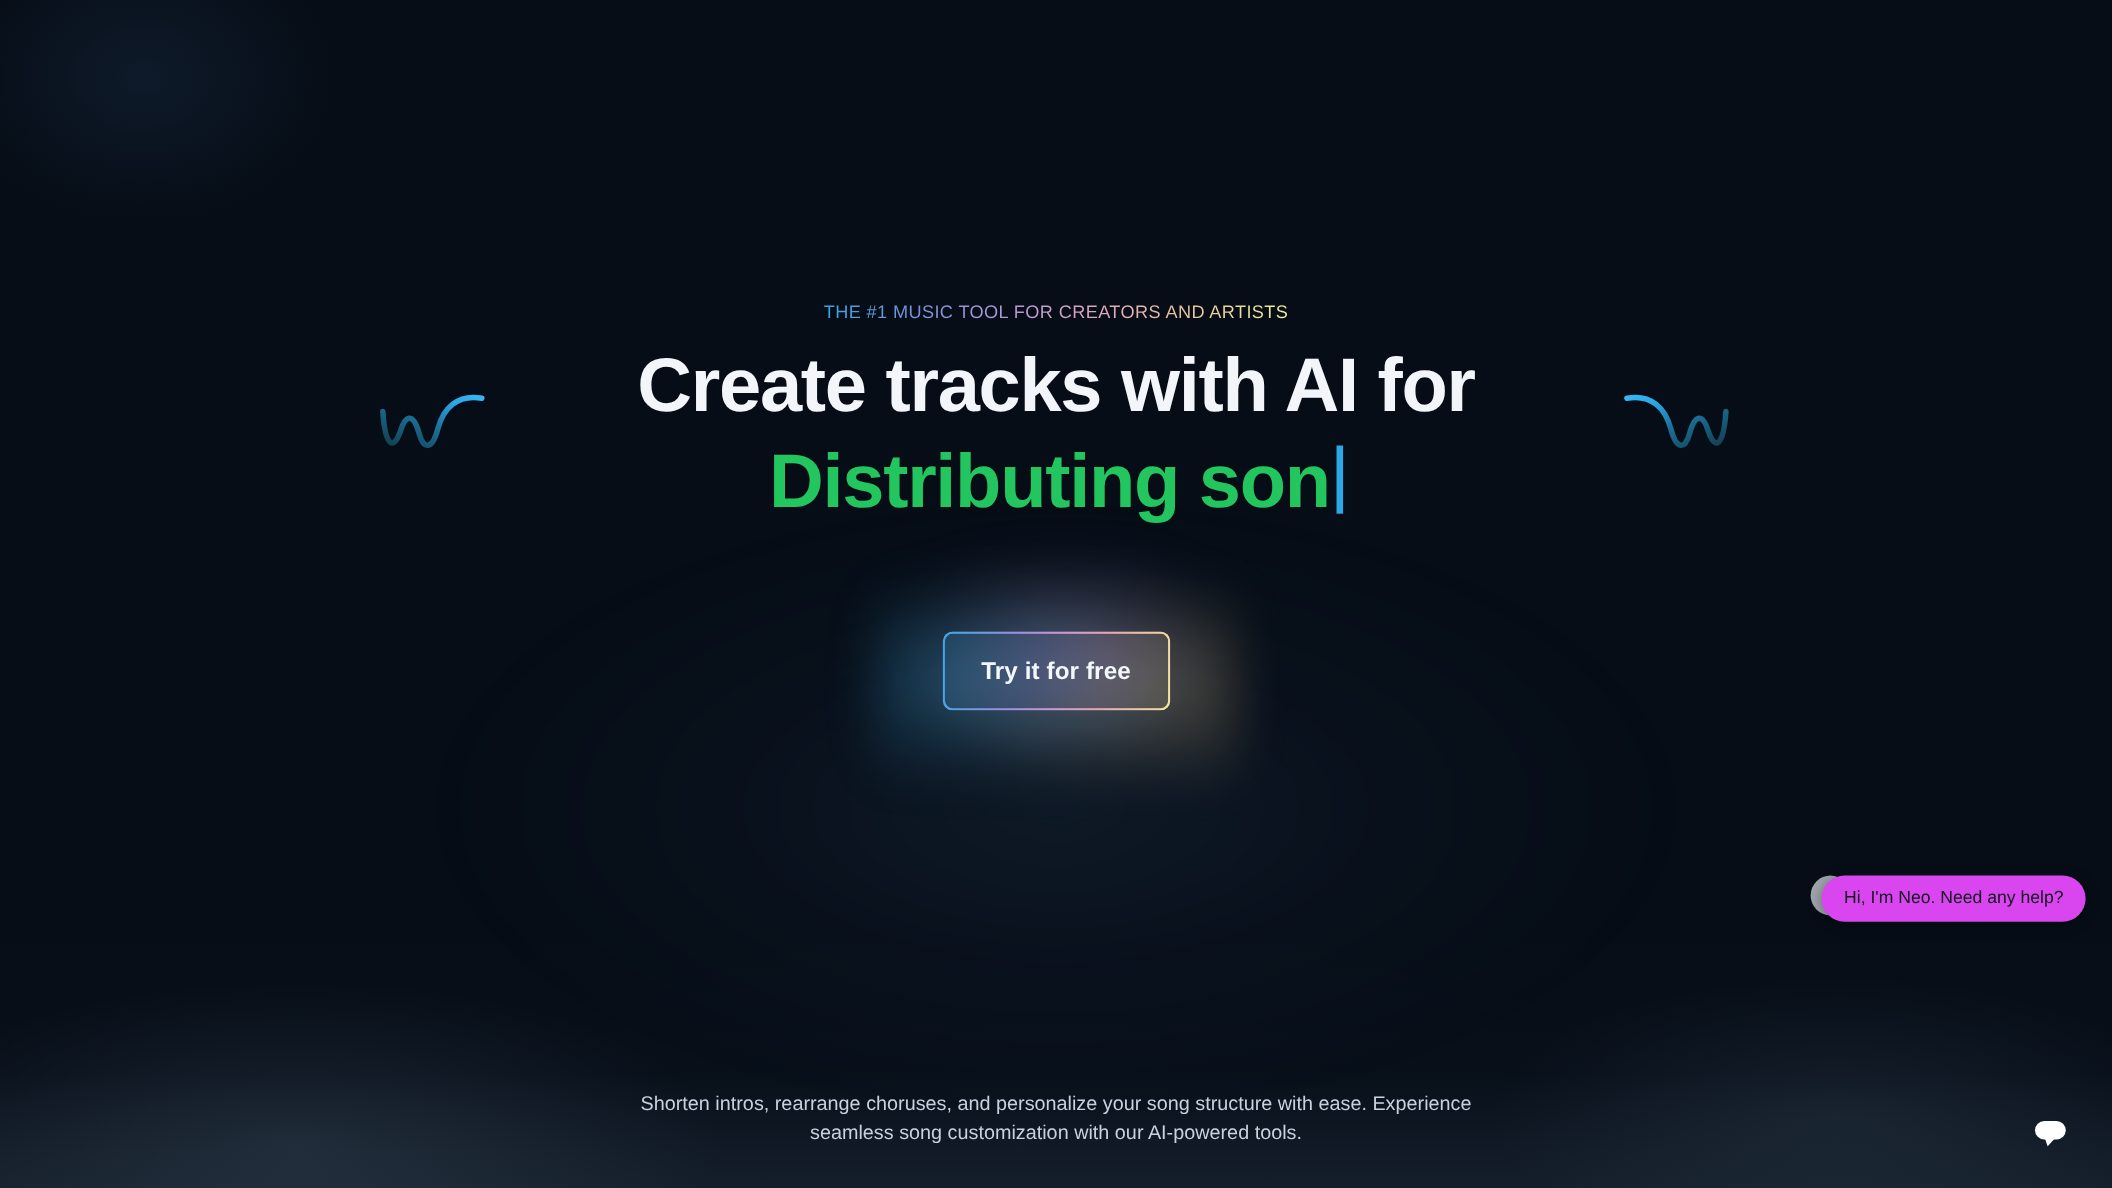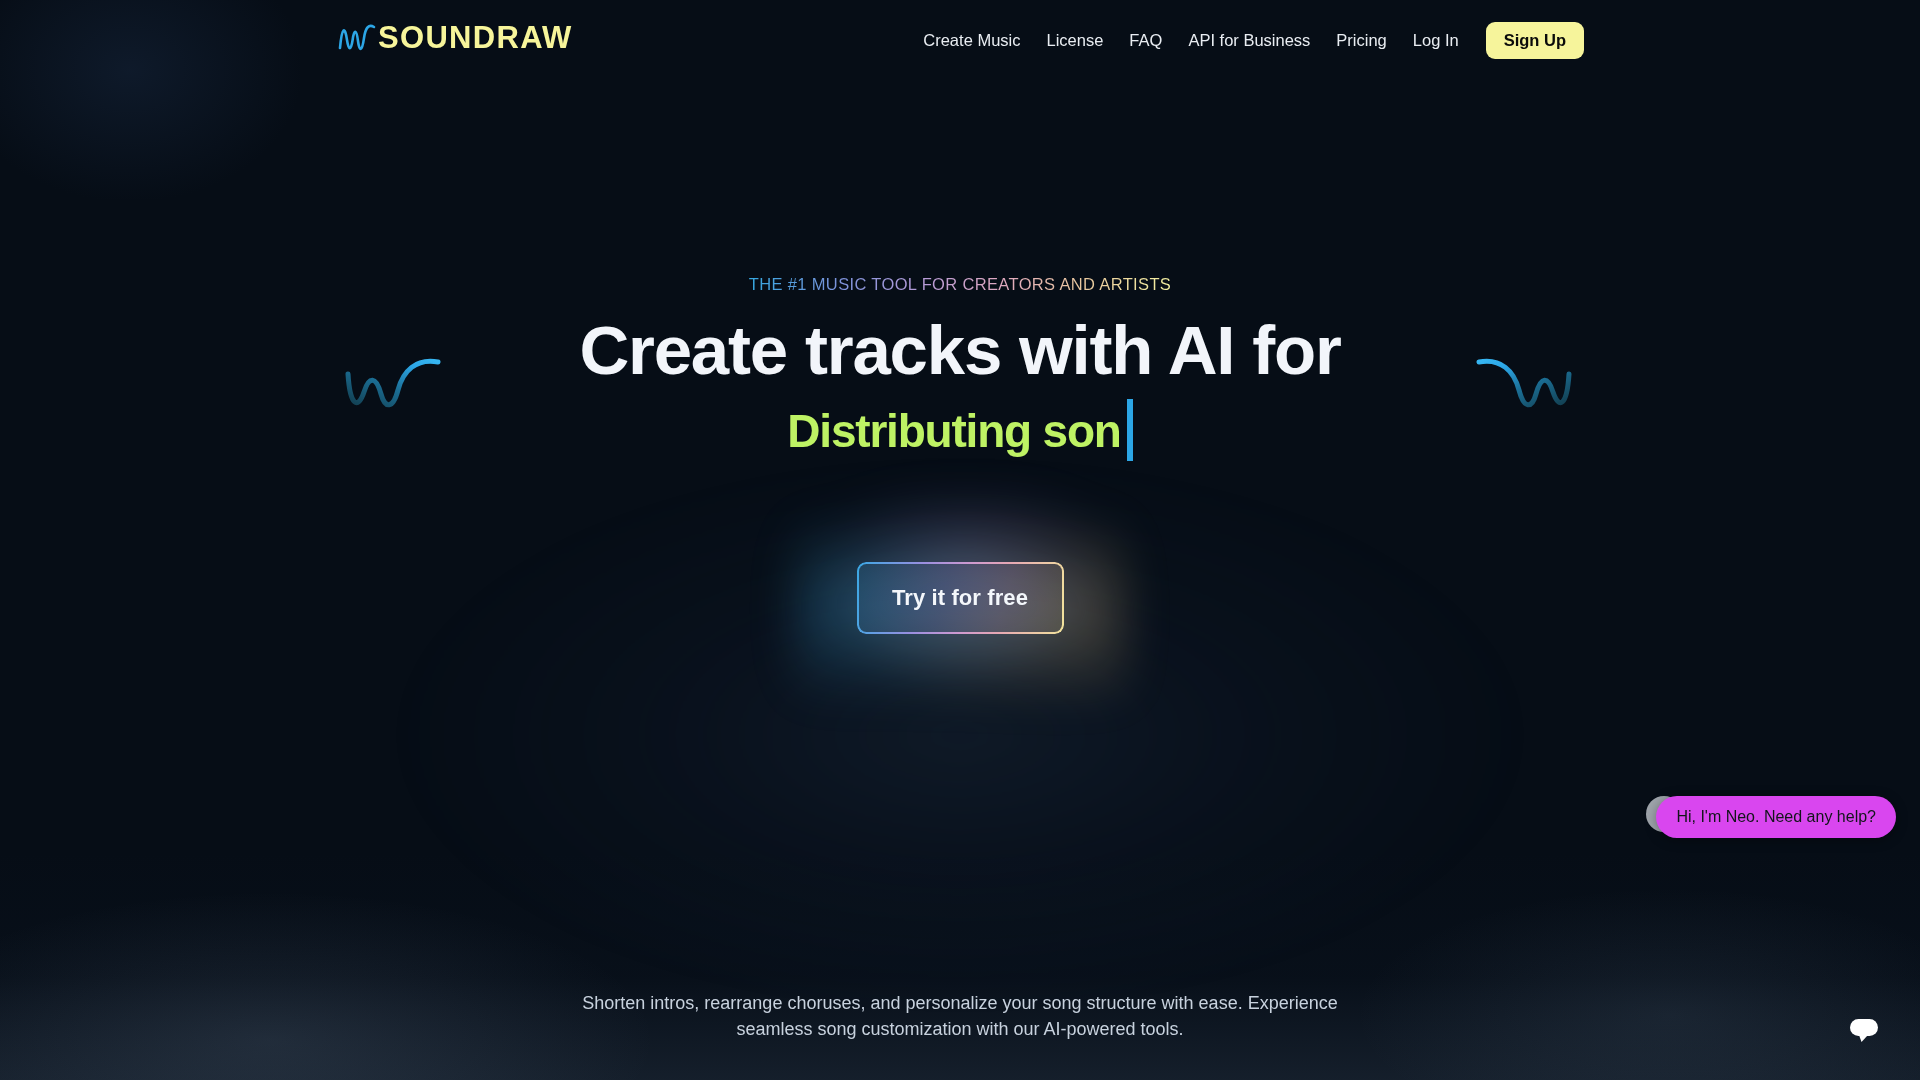--- a/index.html
+++ b/index.html
@@ -85,21 +85,21 @@
     white-space:nowrap;
   }
   .headline {
     margin-top:18px;
     font-size:69px; font-weight:700; color:#f2f5fa;
     letter-spacing:-1.2px; line-height:1.13; text-align:center;
     white-space:nowrap;
   }
   .headline-typed {
     margin-top:9px;
-    font-size:46px; font-weight:700; color:#bef264;
+    font-size:69px; font-weight:700; color:#22c55e;
     letter-spacing:-1.2px; line-height:1.13; text-align:center;
     white-space:nowrap; display:flex; align-items:center; justify-content:center;
   }
   .caret {
     display:inline-block; width:6px; height:62px;
     background:#2ca6e6; margin-left:6px; margin-bottom:4px;
   }
 
   
   .cta-wrap {
@@ -188,36 +188,21 @@
 <div class="bg-layer">
   <div class="glow-topleft"></div>
   <div class="glow-hero"></div>
   <div class="glow-bottom"></div>
   <div class="glow-bottom-left"></div>
   <div class="glow-bottom-right"></div>
 </div>
 
 <header class="header">
 
-  <div class="logo">
-    <svg class="logo-mark" viewBox="0 0 44 38">
-      <path d="M4 30 C6 8, 9 8, 11 22 C12.6 33, 15 33, 16.6 22 C18 11, 20.5 11, 22 23 C23.4 34, 26 34, 28 20 C29.6 9, 33 6, 38 9" fill="none" stroke="#2ca6e6" stroke-width="2.6" stroke-linecap="round" stroke-linejoin="round"></path>
-    </svg>
-    <span class="logo-word">SOUNDRAW</span>
-  </div>
-
-  <nav class="nav">
-    <a class="nav-link" href="#">Create Music</a>
-    <a class="nav-link" href="#">License</a>
-    <a class="nav-link" href="#">FAQ</a>
-    <a class="nav-link" href="#">API for Business</a>
-    <a class="nav-link" href="#">Pricing</a>
-    <a class="nav-link" href="#">Log In</a>
-    <button class="signup-btn">Sign Up</button>
-  </nav>
+
 
 </header>
 
 <div class="wave wave-left">
   <svg width="112" height="72" viewBox="0 0 112 72">
     <defs>
       <linearGradient id="wgL" x1="0" y1="1" x2="1" y2="0">
         <stop offset="0%" stop-color="#123d4e"></stop>
         <stop offset="45%" stop-color="#1b6f96"></stop>
         <stop offset="80%" stop-color="#2ca6e6"></stop>

